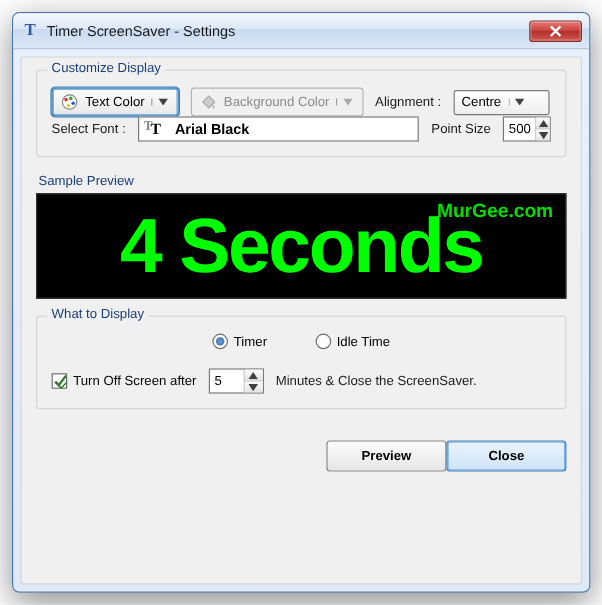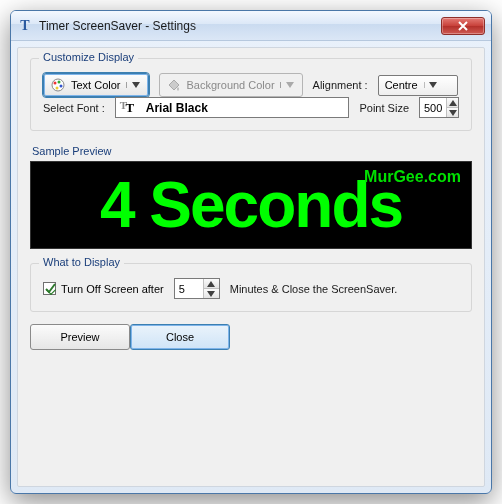--- a/index.html
+++ b/index.html
@@ -201,21 +201,21 @@
     background:radial-gradient(#6fa8dc,#2a5aa0);
   }
   .check.checked::after{
     content:"";position:absolute;left:1px;top:-1px;width:10px;height:10px;
     border:solid #2a7a2a;border-width:0 0 2px 2px;transform:rotate(-45deg) scale(.6);
     top:1px;
   }
   .check.checked svg{position:absolute;top:-1px;left:0;}
   .radiolabel, .checklabel { display:inline-flex;align-items:center;gap:5px;cursor:pointer; }
   .footer {
-    display:flex;justify-content:flex-start;margin-top:4px;
+    display:flex;justify-content:flex-end;margin-top:18px;font-weight:bold;
   }
   .pushbtn{
     width:100px;height:26px;border:1px solid #8a8a8a;border-radius:3px;
     background:linear-gradient(#fbfbfb,#e6e6e6);
     display:flex;align-items:center;justify-content:center;cursor:pointer;font-size:11px;
   }
   .pushbtn.default{
     border-color:#3c7fb1;
     background:linear-gradient(#eaf3fb,#cfe4f7);
     box-shadow:0 0 0 1px #7eb4ea inset;
@@ -324,20 +324,30 @@
       <div class="preview-label">Sample Preview</div>
       <div class="preview">
         <div class="watermark">MurGee.com</div>
         <div class="big">4 Seconds</div>
       </div>
     </div>
 
     <div class="groupbox" style="margin-top:6px">
       <span class="legend">What to Display</span>
 
+      <div class="row" style="justify-content:center;gap:40px;margin-bottom:16px">
+        <label class="radiolabel">
+          <span class="radio checked"></span>
+          <span>Timer</span>
+        </label>
+        <label class="radiolabel">
+          <span class="radio"></span>
+          <span>Idle Time</span>
+        </label>
+      </div>
 
       <div class="row">
         <label class="checklabel">
           <span class="check checked">
             <svg viewBox="0 0 13 13" width="13" height="13">
                 <path d="M2 7 L5 10 L11 2" stroke="#2f7a2f" stroke-width="2" fill="none"></path>
               </svg>
           </span>
           <span>Turn Off Screen after</span>
         </label>

